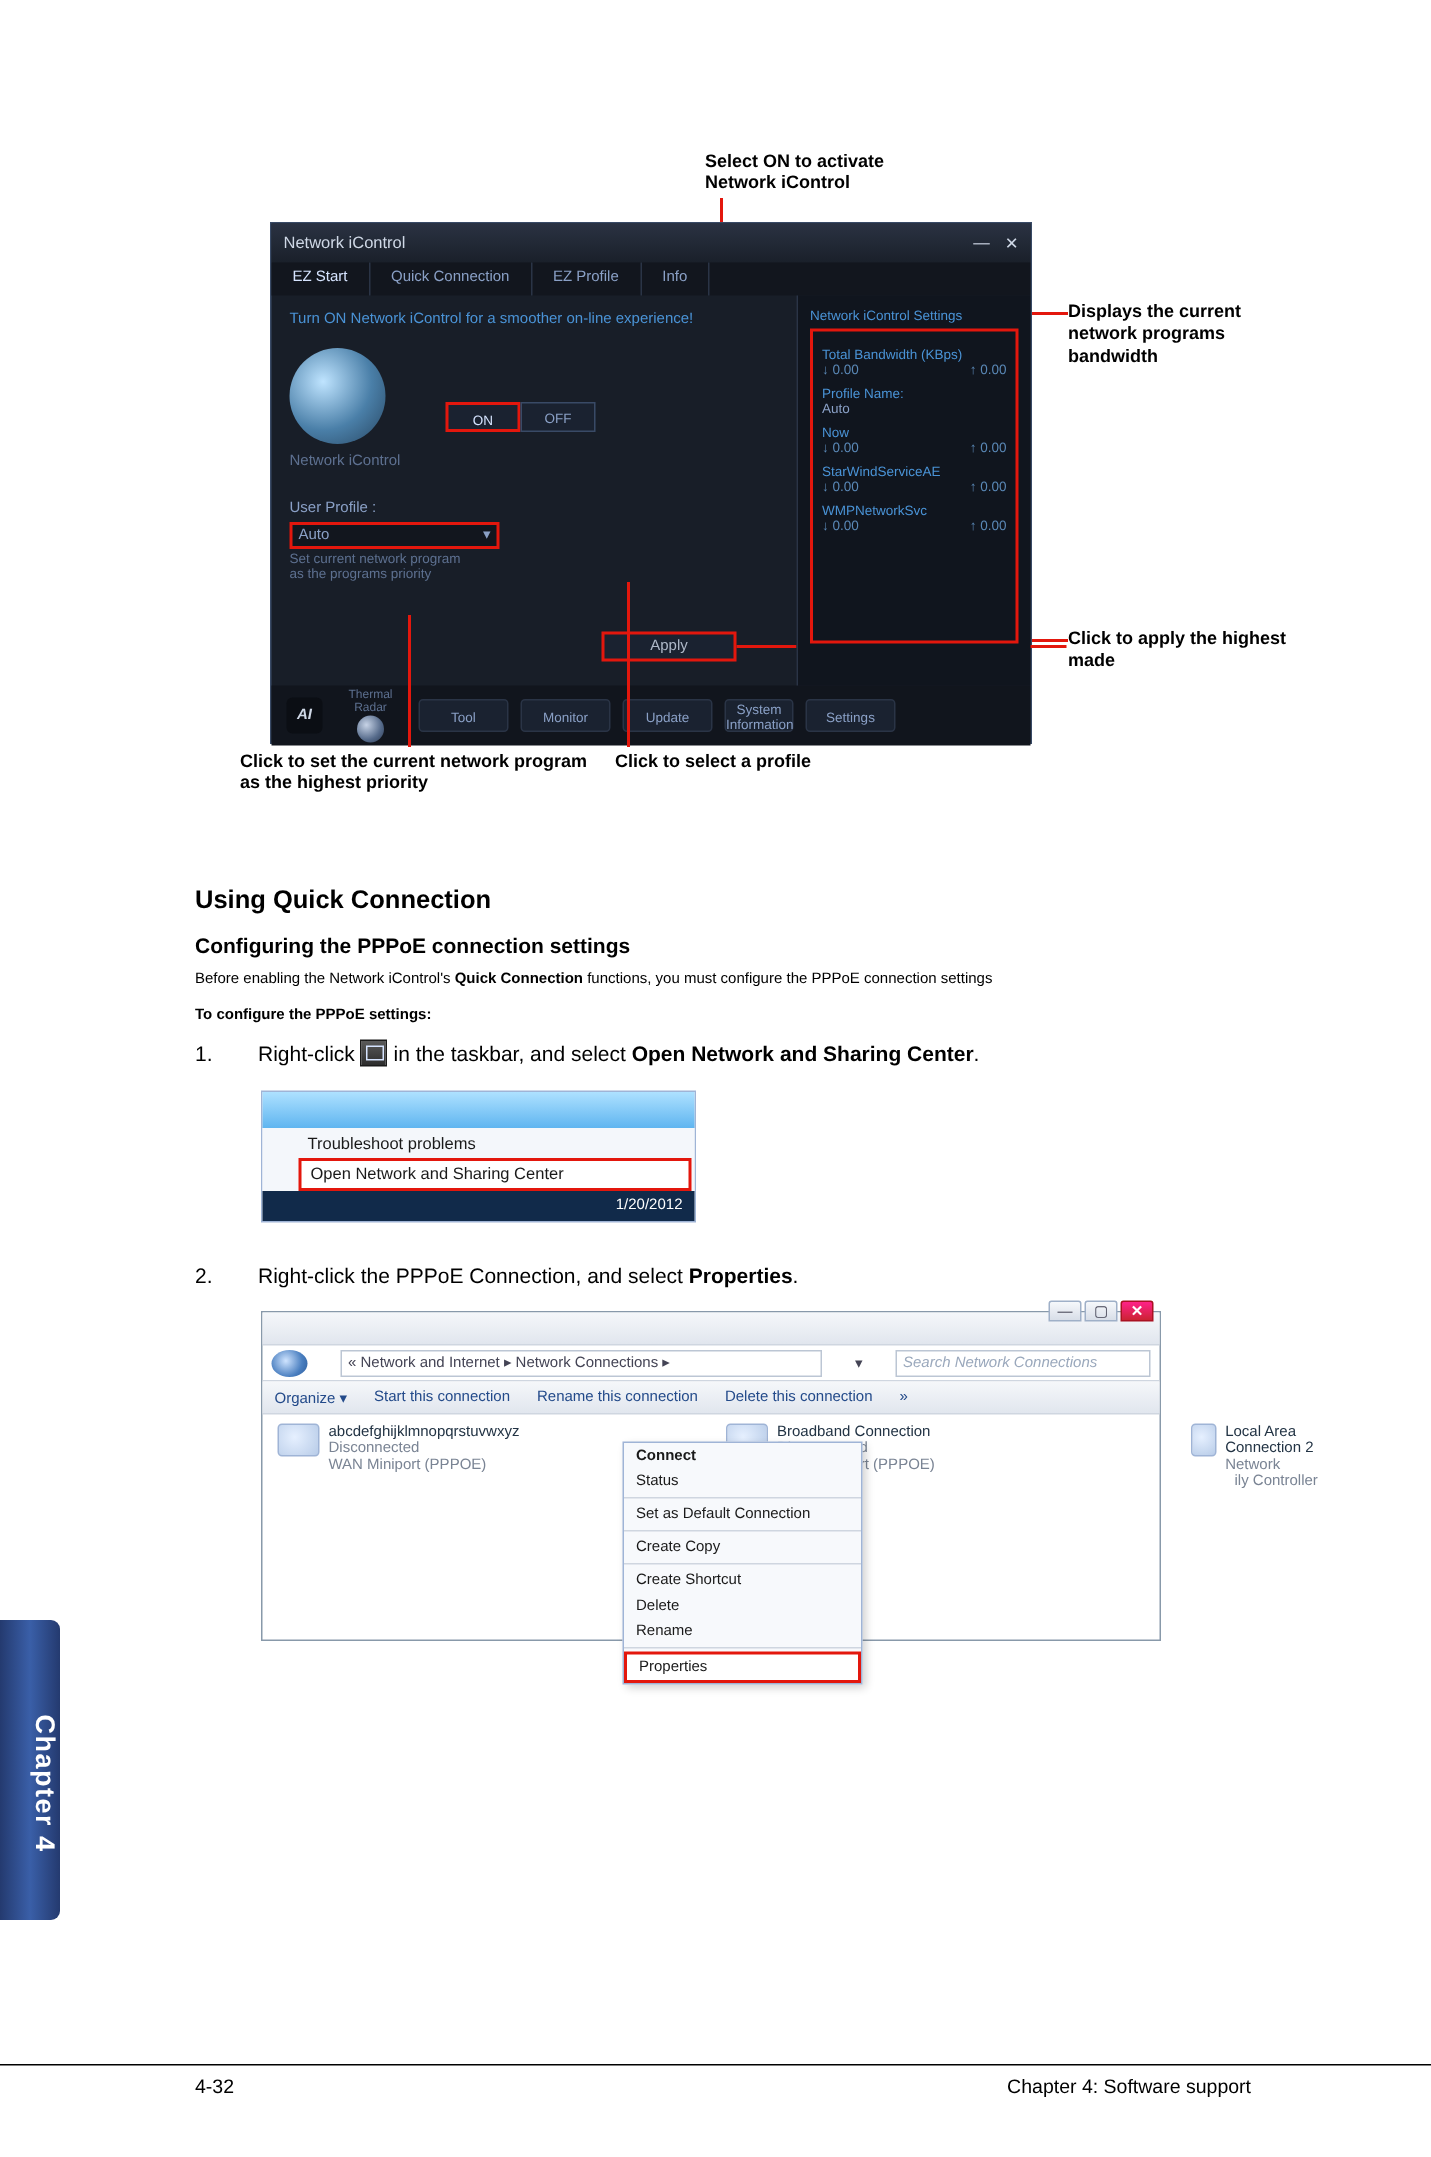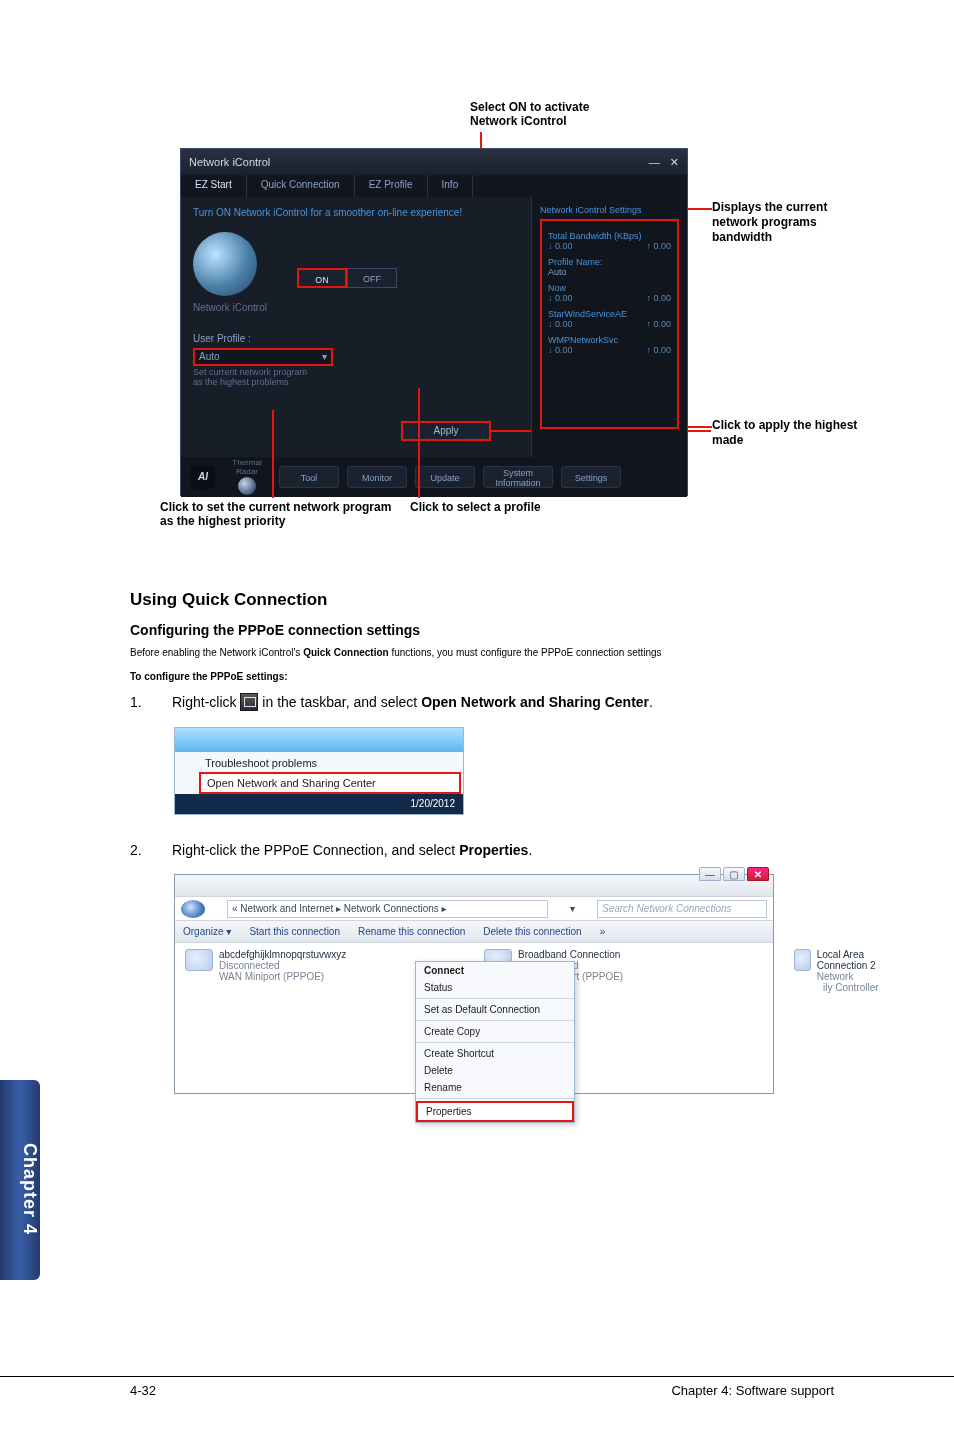--- a/index.html
+++ b/index.html
@@ -231,21 +231,21 @@
             </div>
           </div>
           <div class="userprof">
             <div class="lbl">User Profile :</div>
             <div class="sel">
               <span>Auto</span>
               <span>▾</span>
             </div>
             <div class="hint">
               <span>Set current network program</span><br>
-              <span>as the highest problems</span>
+              <span>as the programs priority</span>
             </div>
           </div>
           <div class="applybtn">Apply</div>
 
           <div class="redline" style="left:310px; bottom:25px; width:220px; height:2px;"></div>
         </div>
         <div class="right">
           <div class="rhead" style="margin:2px 0 4px;">Network iControl Settings</div>
           <div class="rightbox">
             <div class="rsec">
@@ -285,21 +285,21 @@
       </div>
       <div class="bottombar">
         <div class="logo">AI</div>
         <div class="thermal">
           <span>Thermal Radar</span>
           <div class="orb"></div>
         </div>
         <div class="chip">Tool</div>
         <div class="chip">Monitor</div>
         <div class="chip">Update</div>
-        <div class="chip" style="width:70px;line-height:10px;padding-top:1px;">System Information</div>
+        <div class="chip" style="width:46px;line-height:10px;padding-top:1px;">System Information</div>
         <div class="chip">Settings</div>
       </div>
     </div>
 
     <div class="callout-right" style="top:100px; left:552px;">
       <div class="hline" style="left:-24px; top:8px; width:24px;"></div>
       <div style="width:140px;">Displays the current network programs bandwidth</div>
     </div>
     <div class="callout-right" style="top:318px; left:552px;">
       <div class="hline" style="left:-24px; top:8px; width:24px;"></div>

